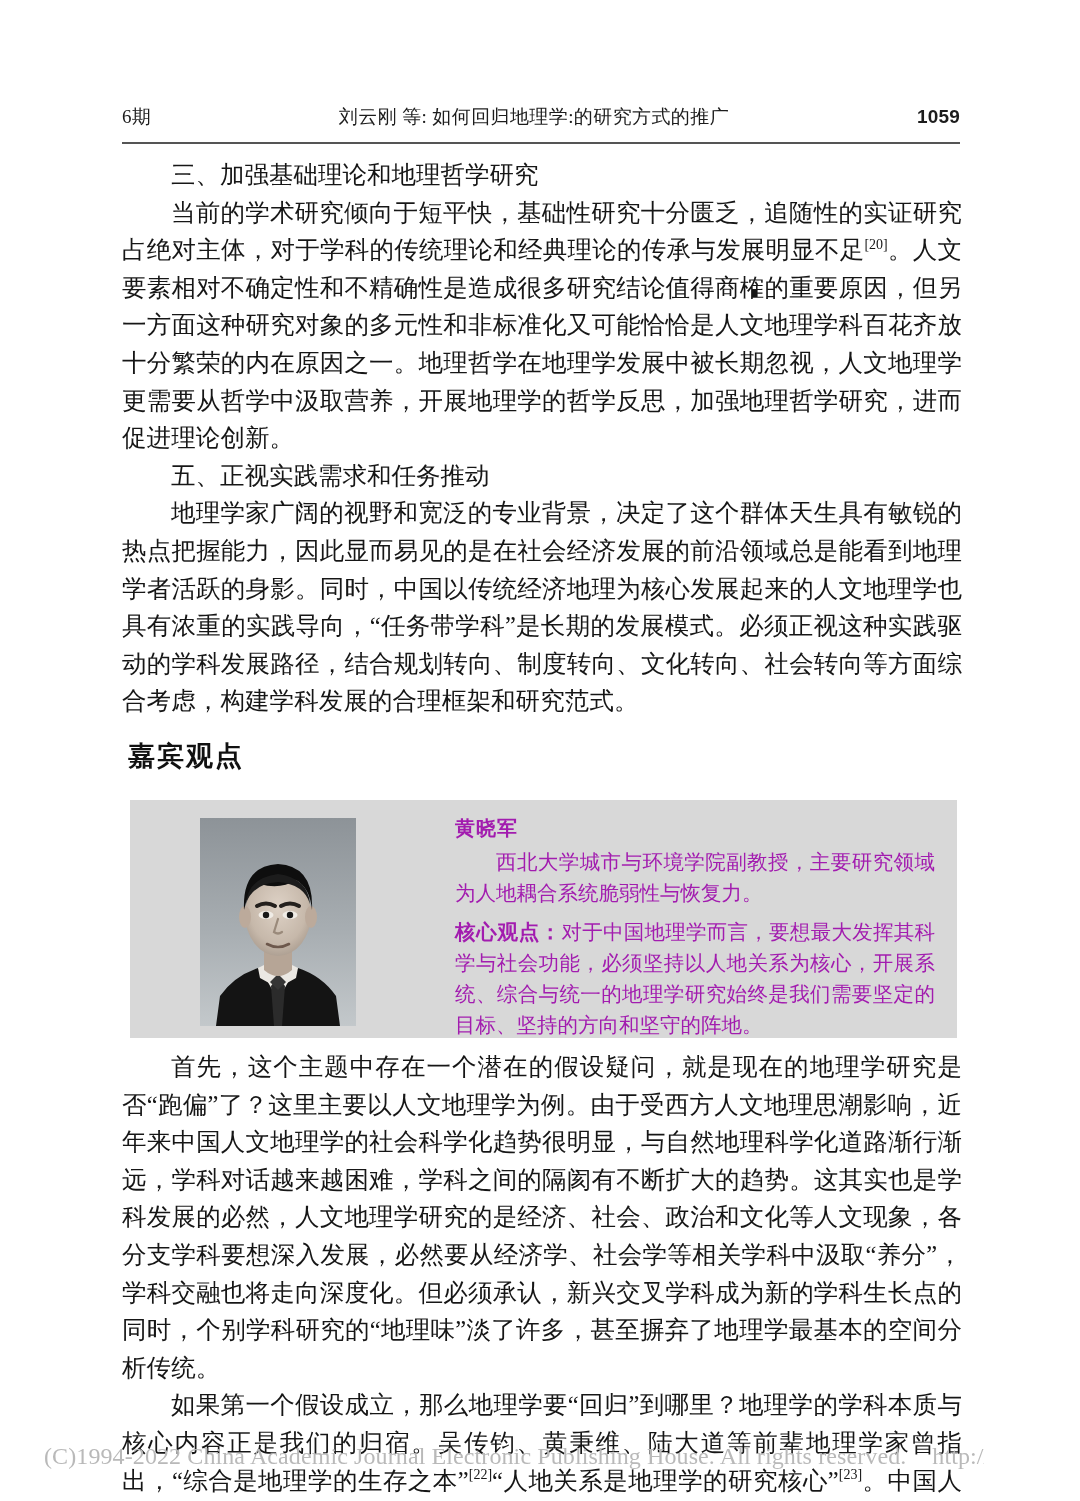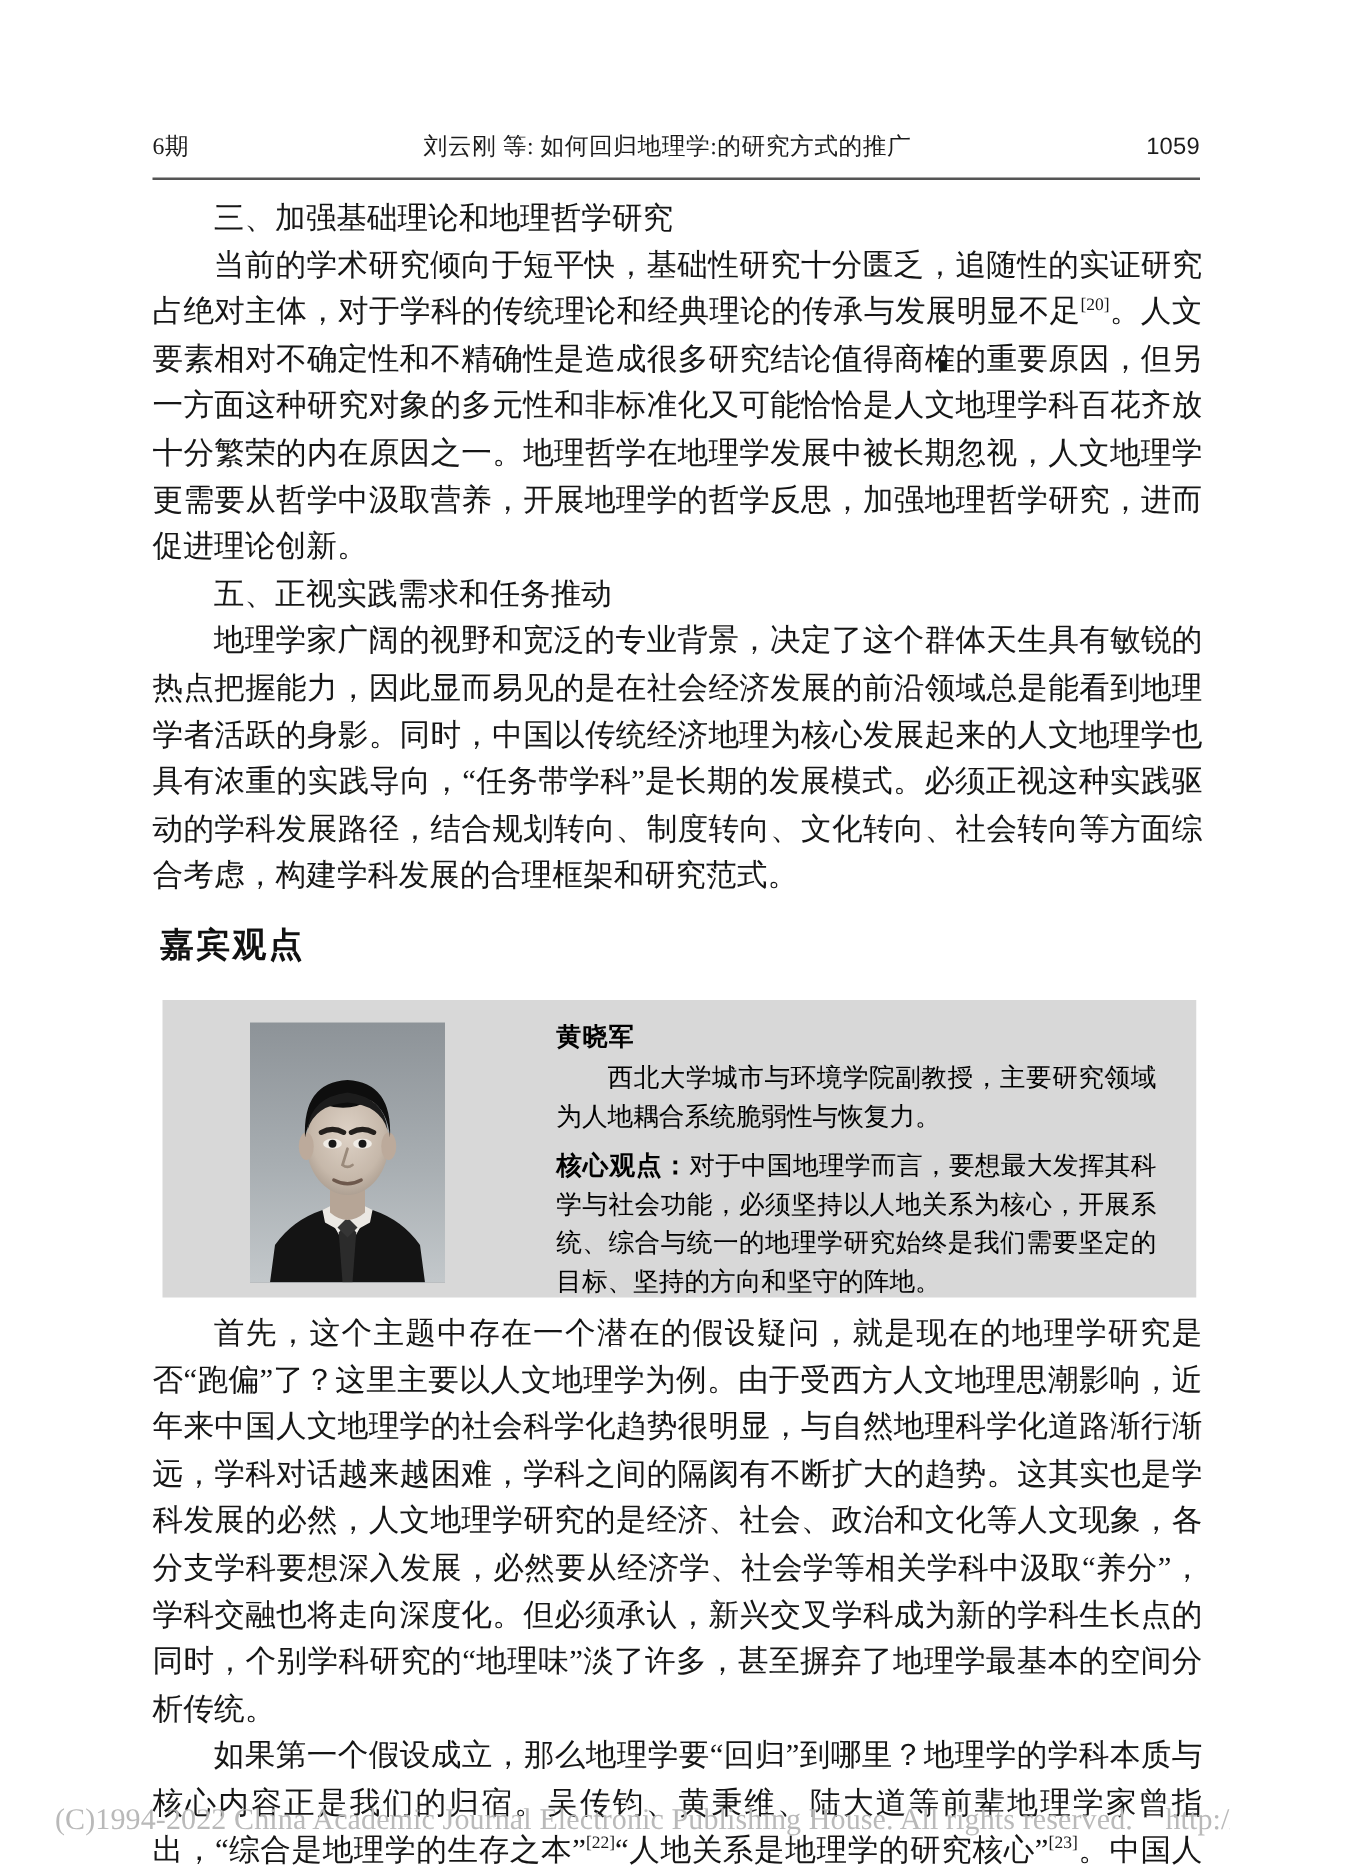--- a/index.html
+++ b/index.html
@@ -39,20 +39,21 @@
   .rh-center {
     flex: 1;
     text-align: center;
     white-space: nowrap;
     letter-spacing: 0.4px;
   }
   .rh-right {
     white-space: nowrap;
     font-family: "Liberation Sans", sans-serif;
     font-size: 19px;
+    font-weight: bold;
   }
   .head-rule {
     position: absolute;
     left: 122px;
     top: 142px;
     width: 838px;
     height: 2px;
     background: #555555;
   }
 
@@ -118,25 +119,25 @@
     left: 70px;
     top: 18px;
     width: 156px;
     height: 208px;
     background: #9aa0a4;
     overflow: hidden;
   }
   .photo-wrap svg { display: block; width: 100%; height: 100%; }
   .profile-text {
     position: absolute;
-    left: 315px;
+    left: 325px;
     top: 10px;
     width: 480px;
-    font-family: Liberation Serif, serif;
-    color: #000000;
+    font-family: Liberation Mono, monospace;
+    color: #a21caf;
   }
   .guest-name {
     font-size: 20px;
     font-weight: bold;
     letter-spacing: 1px;
     margin: 6px 0 4px 0;
     line-height: 28px;
   }
   .guest-affil {
     font-size: 20.5px;

